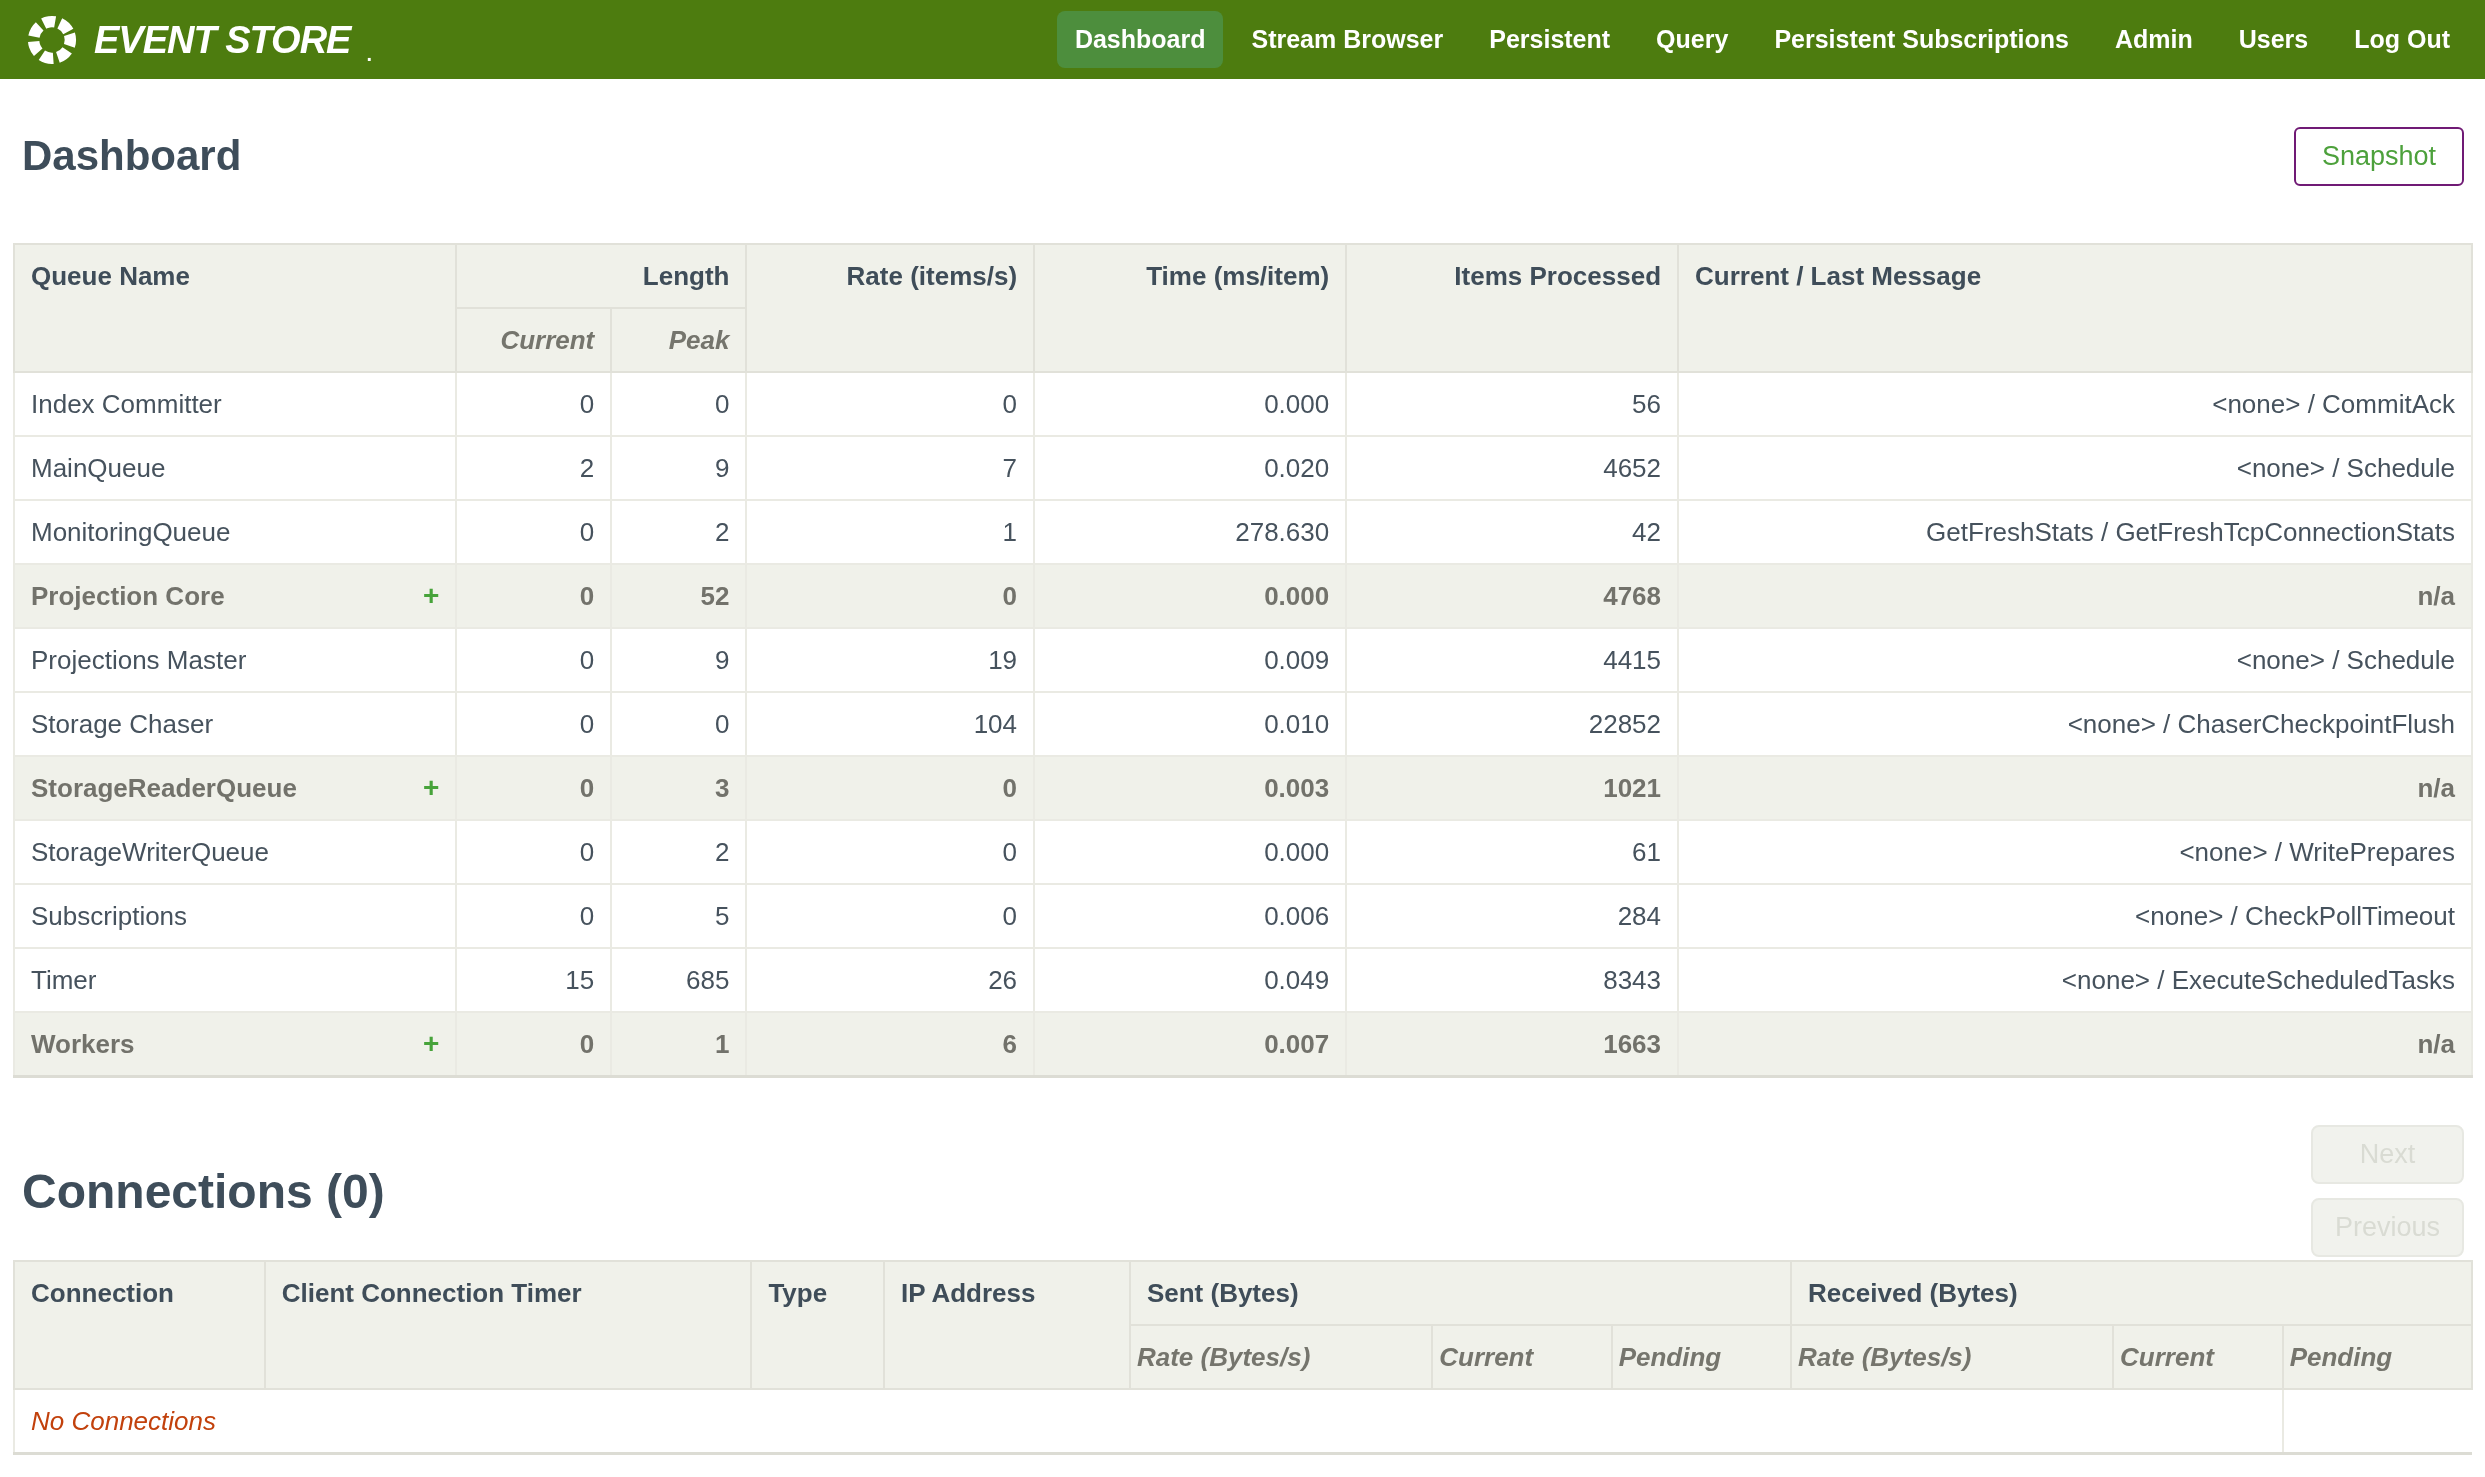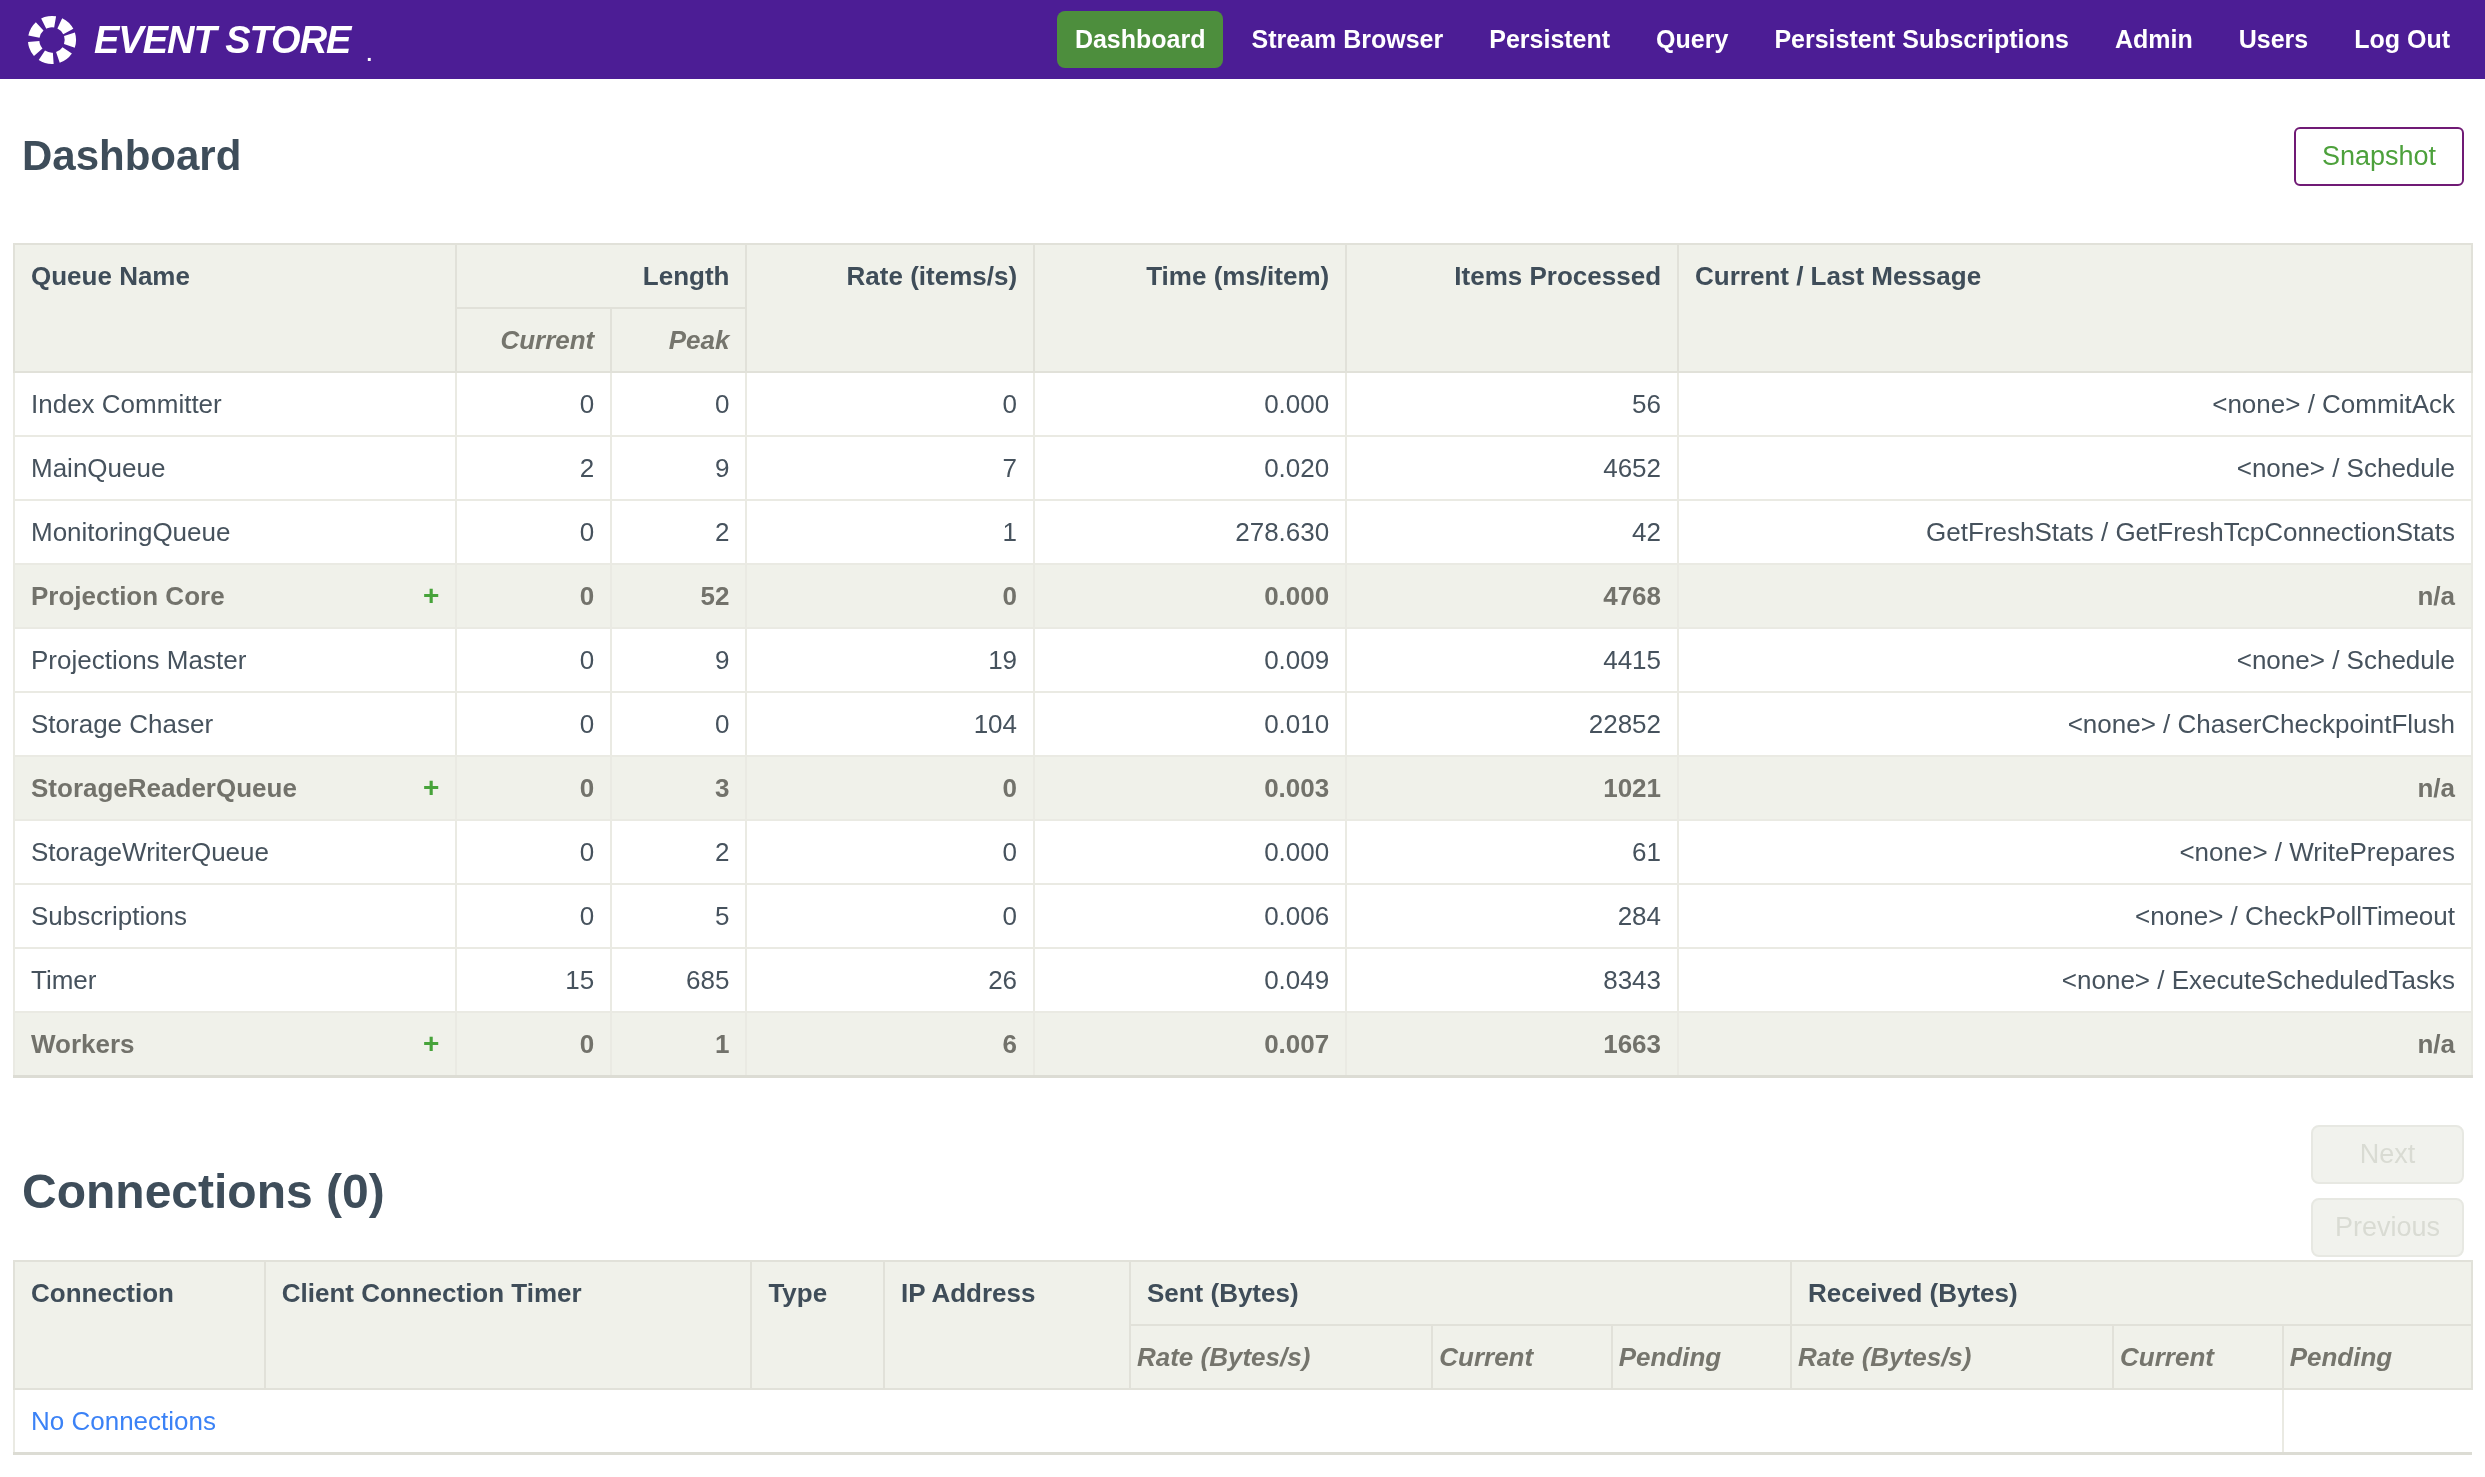--- a/index.html
+++ b/index.html
@@ -5,21 +5,21 @@
   * { margin:0; padding:0; box-sizing:border-box; }
   html,body { background:#ffffff; }
   body {
     width:2486px; height:1478px; overflow:hidden;
     font-family:"Liberation Sans","DejaVu Sans",sans-serif;
     color:#46525d;
   }
 
   
   .navbar {
-    height:79px; background:#4c1d95;
+    height:79px; background:#4d7c0f;
     display:flex; align-items:center; justify-content:space-between;
     padding:0 18px 0 24px;
   }
   .brand { display:flex; align-items:center; gap:14px; cursor:pointer; }
   .brand-text {
     color:#ffffff; font-size:38px; font-weight:bold; font-style:italic;
     letter-spacing:-1px; line-height:1;
   }
   .brand-mark { color:#ffffff; font-size:20px; font-weight:bold; align-self:flex-end; margin:0 0 2px 2px; }
   .nav-list { display:flex; align-items:center; gap:10px; }
@@ -65,21 +65,21 @@
   .section-head {
     display:flex; align-items:center; justify-content:space-between;
     margin:82px 9px 38px 9px; height:62px;
   }
   .section-title { font-size:48px; font-weight:bold; color:#3e4d5a; }
   .pager { display:flex; gap:14px;flex-direction:column; }
   .btn-disabled {
     background:#f1f2ed; border:2px solid #e7e8e2; border-radius:8px;
     color:#d9dbd3; font-size:27px; padding:12px 22px; font-family:inherit;
   }
-  #connections-table td.empty { color:#3b82f6; }
+  #connections-table td.empty { font-style:italic; color:#c2410c; }
   #connections-table td.ghost { background:transparent; border:none; }
 </style>
 </head>
 <body>
 
 <div class="navbar">
   <div class="brand">
     <span style="display:inline-flex;">
       <svg width="56" height="56" viewBox="0 0 64 64">
         <circle cx="32" cy="32" r="21" fill="none" stroke="#ffffff" stroke-width="13" stroke-dasharray="13.5 5.5" transform="rotate(-18 32 32)"></circle>

